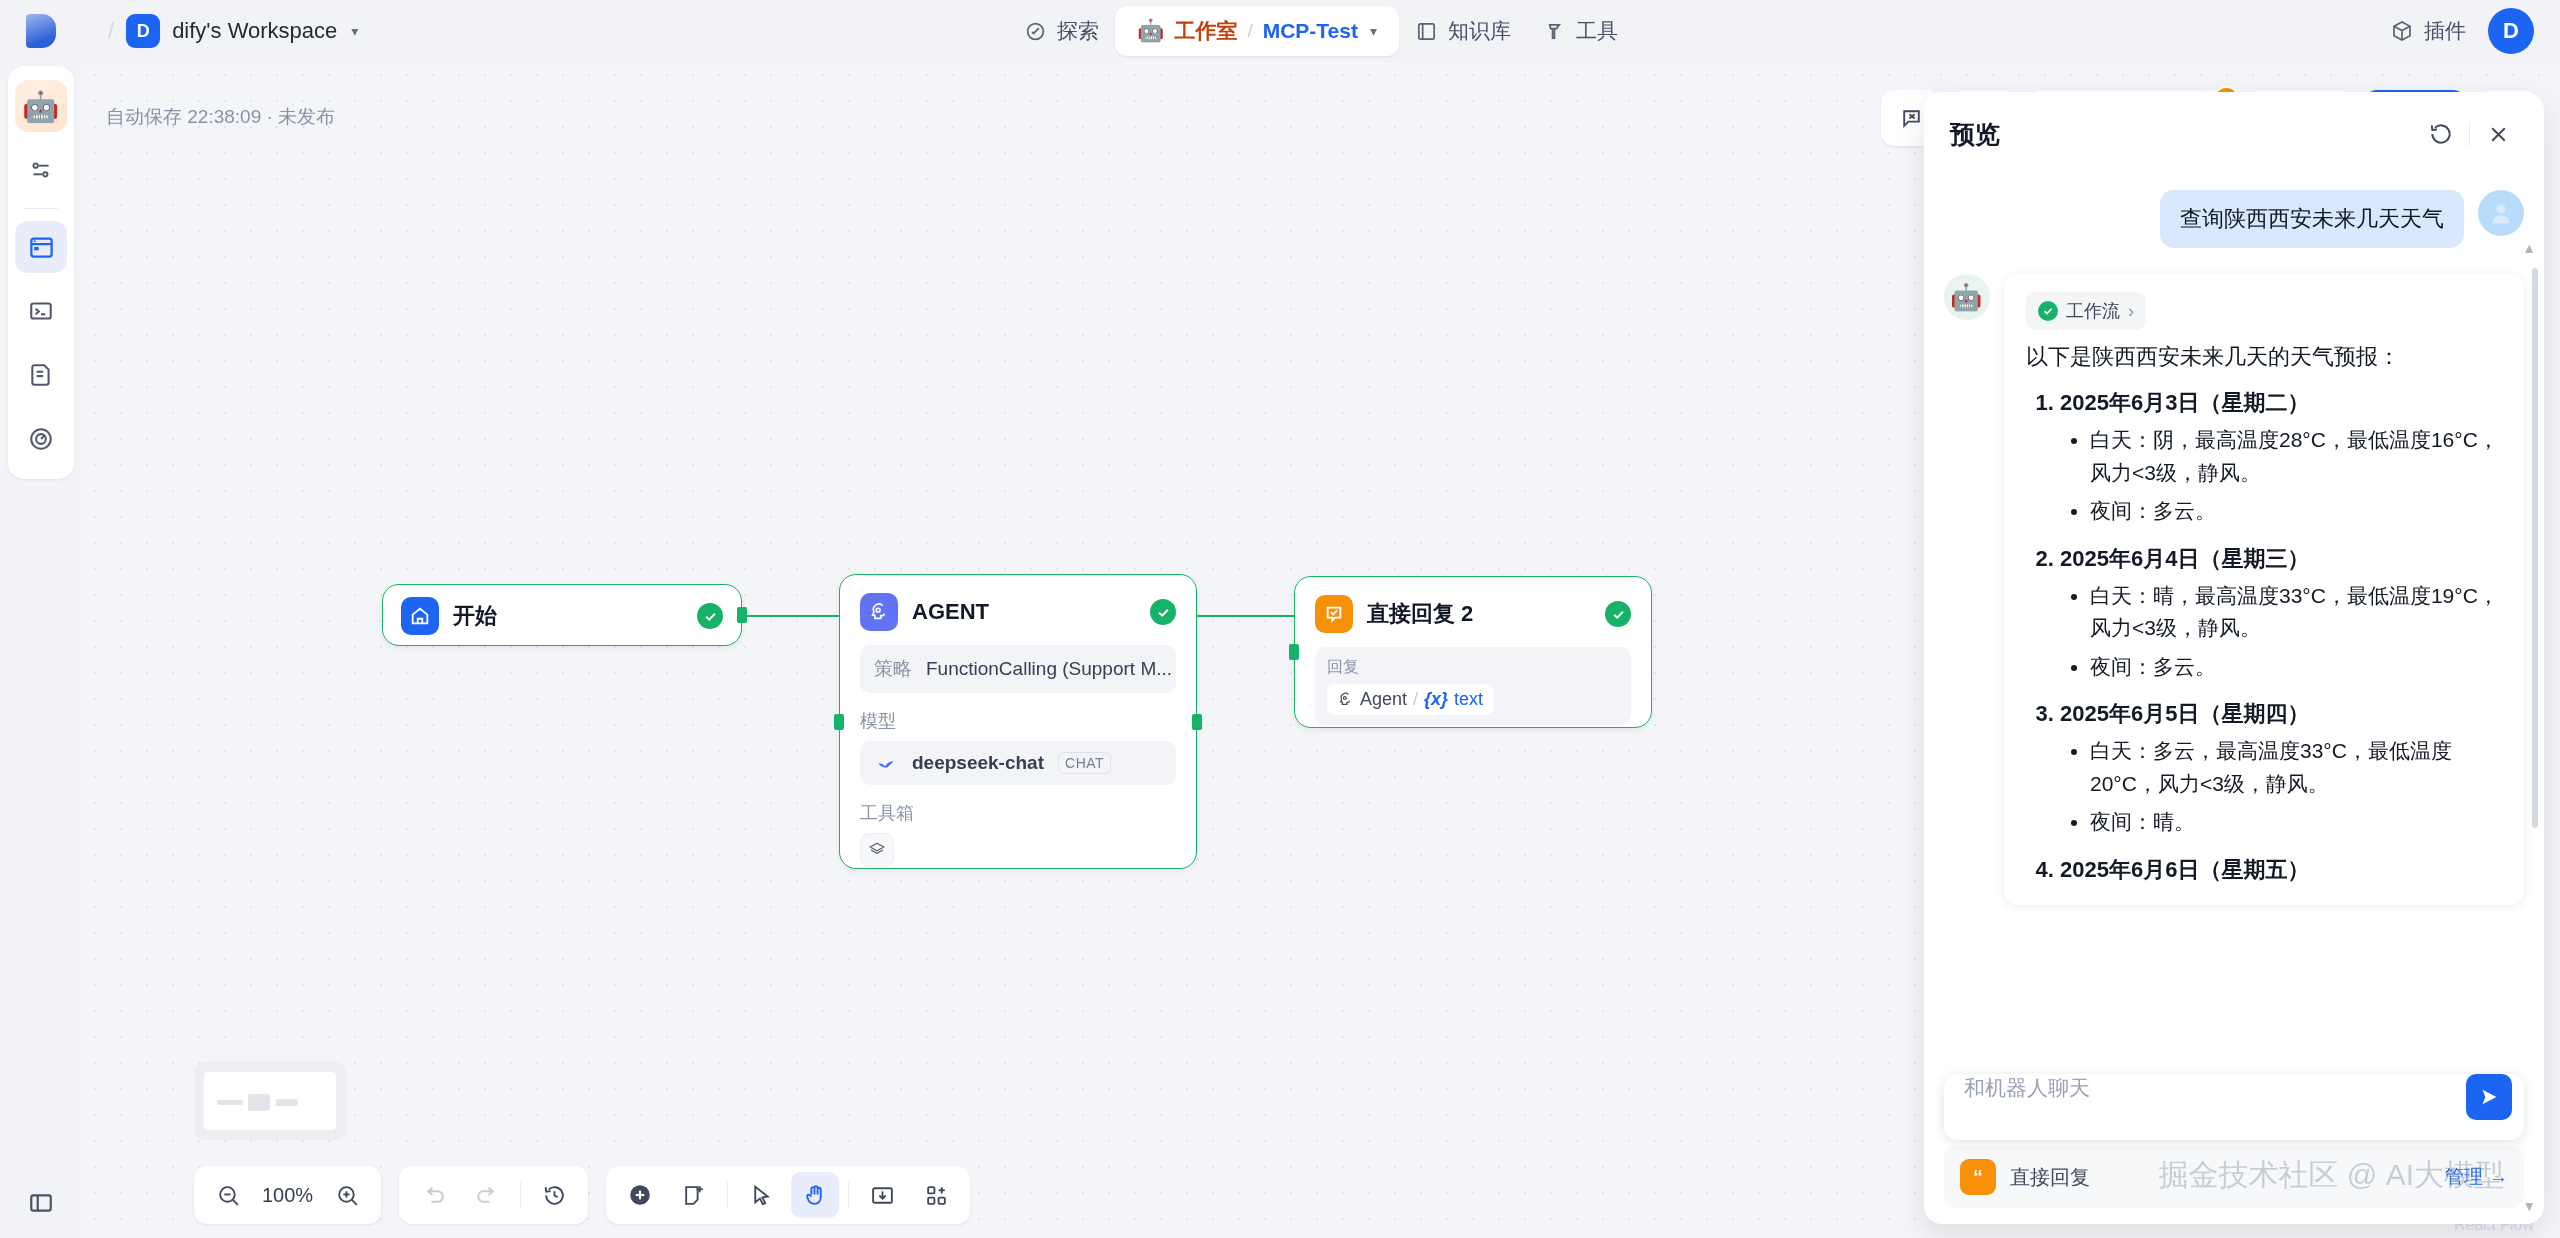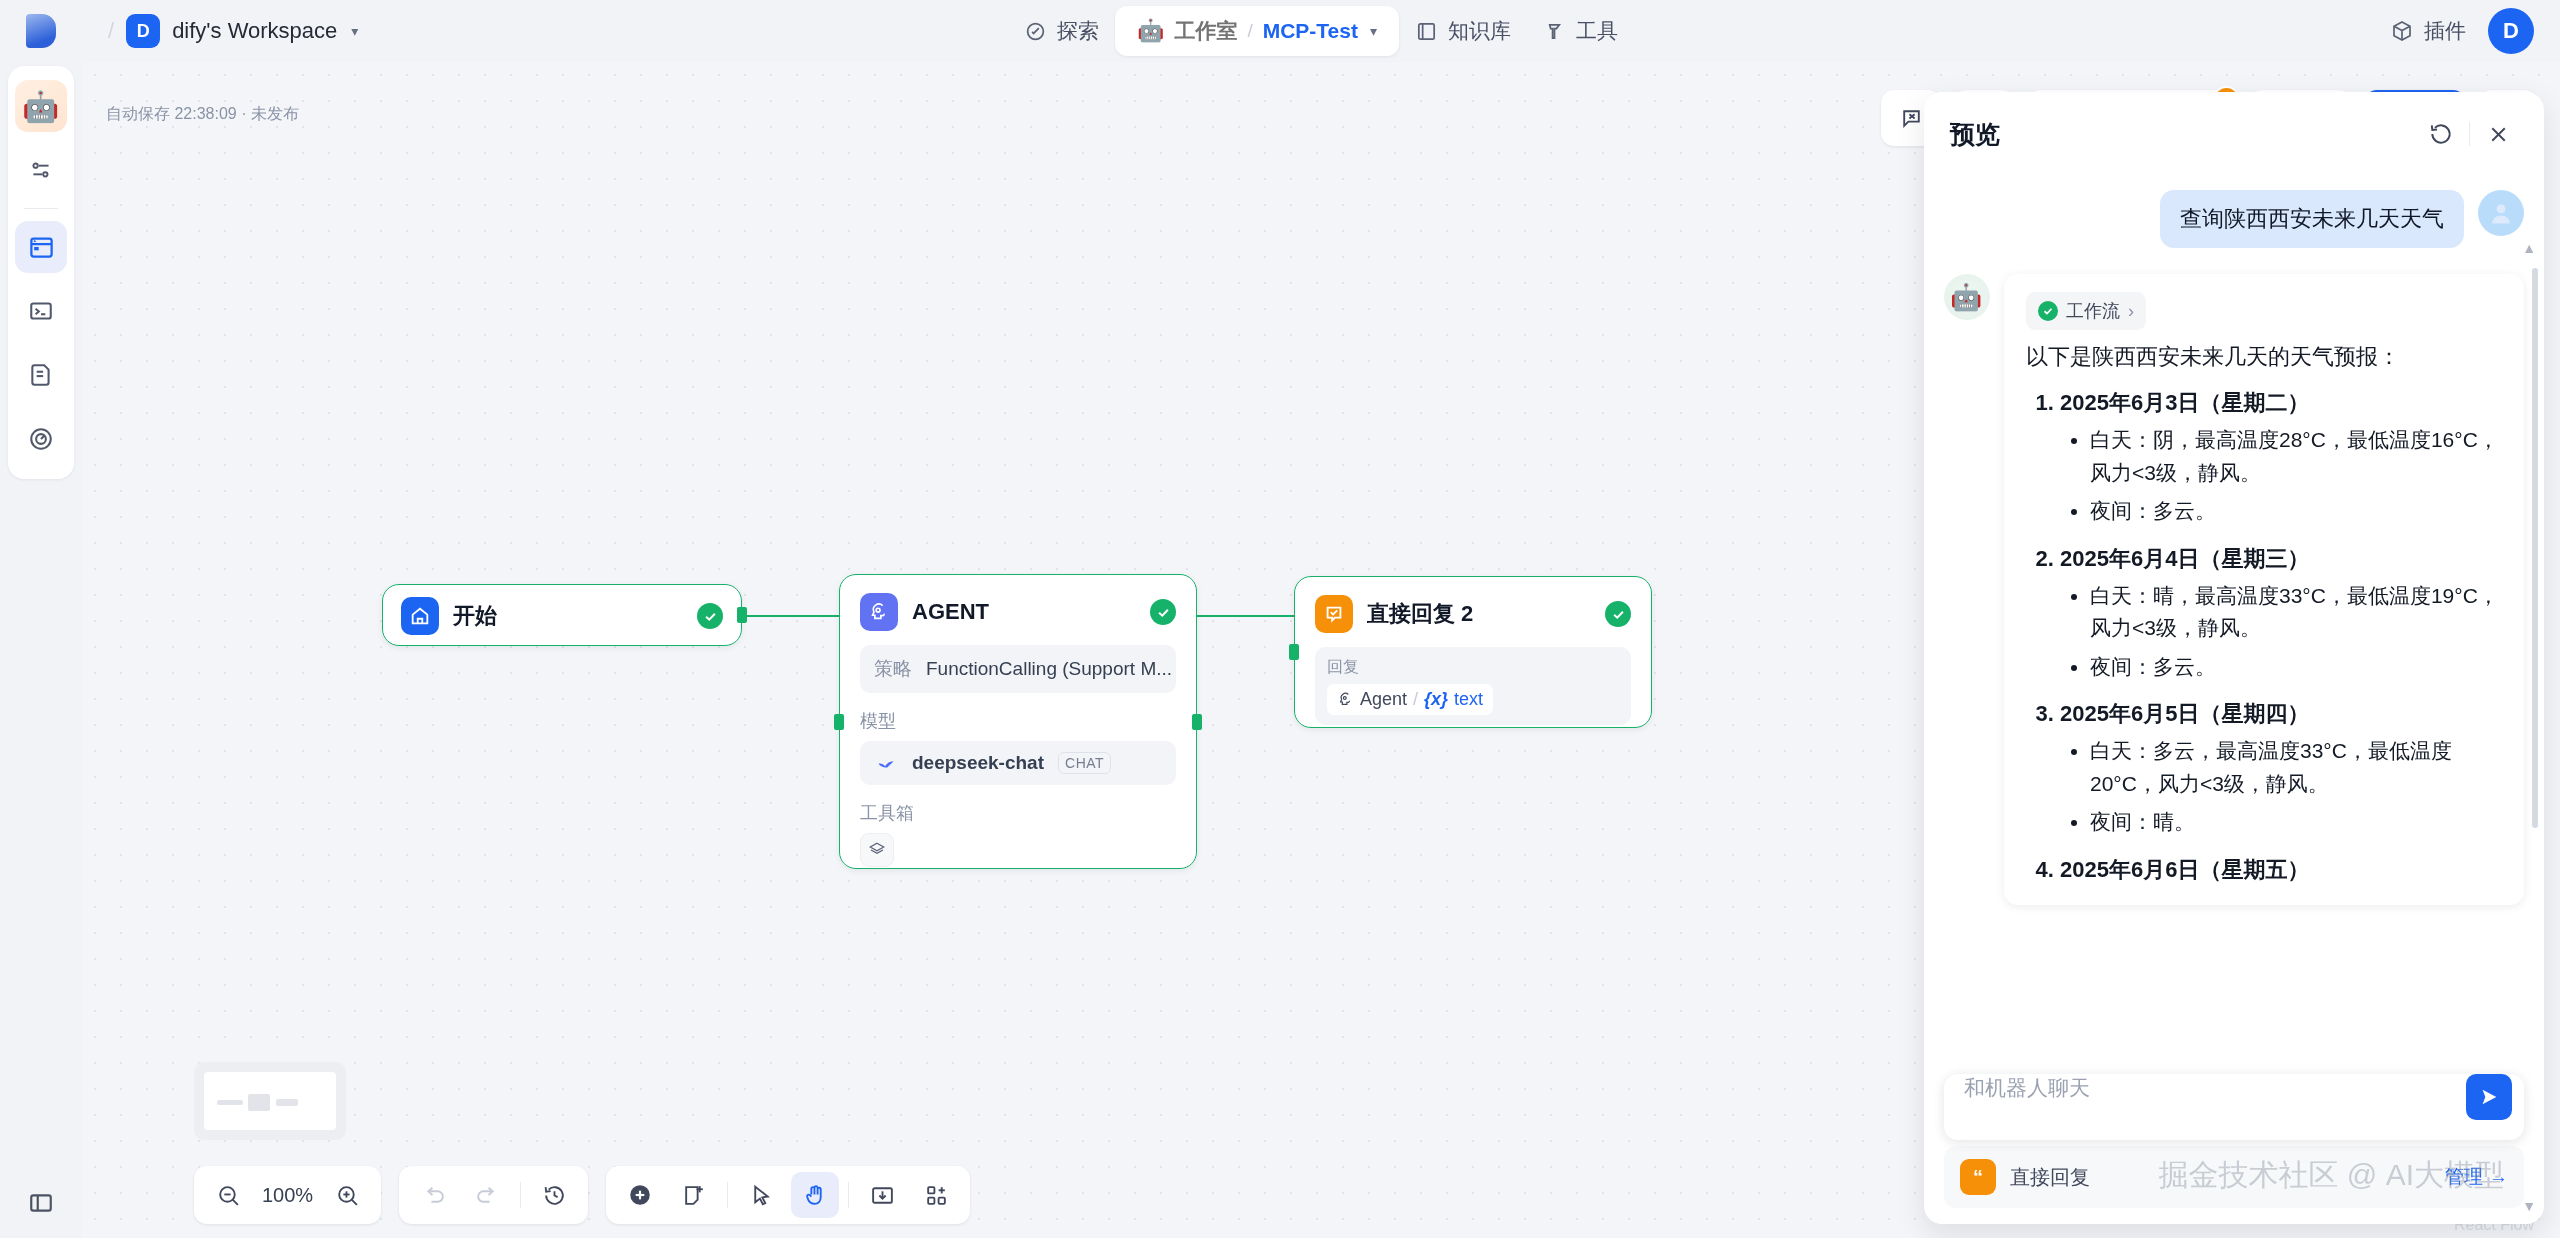--- a/index.html
+++ b/index.html
@@ -58,21 +58,21 @@
   }
   .nav-item {
     display:flex; align-items:center; gap: 10px; padding: 10px 16px;
     border-radius: 12px; font-size: 21px; color: #495064; cursor:pointer;
     white-space: nowrap;
   }
   .nav-item.active {
     background: #fff; box-shadow: 0 1px 3px rgba(16,24,40,.08);
     padding: 11px 22px;
   }
-  .nav-item.active .nav-label { color:#737373; font-weight: 700; font-family: Liberation Mono, monospace; }
+  .nav-item.active .nav-label { color:#c2410c; font-weight: 700; font-family: Liberation Mono, monospace; }
   .nav-sub { color:#1c64f2; font-weight: 700; font-size: 21px; }
   .nav-slash { color:#c6cbd6; font-size: 19px; }
 
   .hdr-right {
     position:absolute; right: 26px; display:flex; align-items:center; gap: 22px;
   }
   .plugin-item { display:flex; align-items:center; gap: 10px; font-size: 21px; color:#495064; cursor:pointer; }
   .avatar-lg {
     width: 46px; height: 46px; border-radius: 50%; background:#1c64f2; color:#fff;
     display:flex; align-items:center; justify-content:center; font-size: 22px; font-weight: 600;
@@ -80,21 +80,21 @@
 
   
   .canvas {
     position:absolute; left: 82px; top: 62px; right: 0; bottom: 0;
     background-color: #f3f5f8;
     background-image: radial-gradient(#dfe3ea 1.4px, transparent 1.4px);
     background-size: 26px 26px;
     overflow: hidden;
   }
   .autosave {
-    position:absolute; left: 24px; top: 42px; font-size: 16px; color: #8a93a6;
+    position:absolute; left: 24px; top: 42px; font-size: 19px; color: #8a93a6;
   }
 
   
   .wf-toolbar {
     position:absolute; right: 22px; top: 28px; display:flex; align-items:center; gap: 12px;
     z-index: 12;
   }
   .tb-box {
     background:#fff; border-radius: 13px; box-shadow: 0 1px 3px rgba(16,24,40,.09);
     height: 56px; display:flex; align-items:center; padding: 0 6px; gap: 2px;

